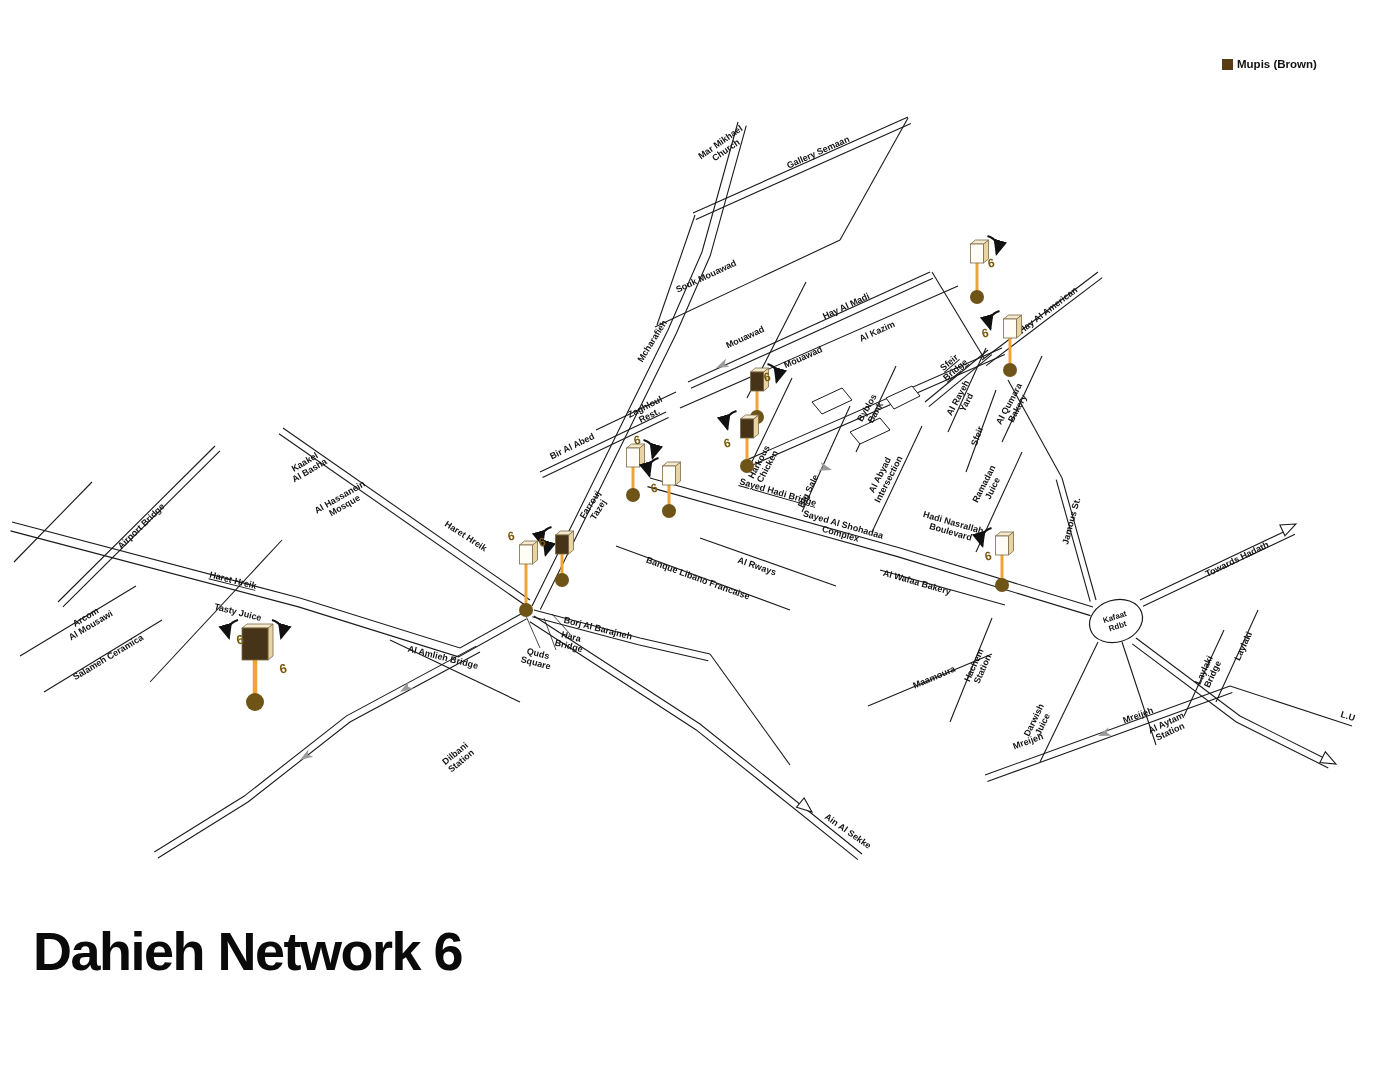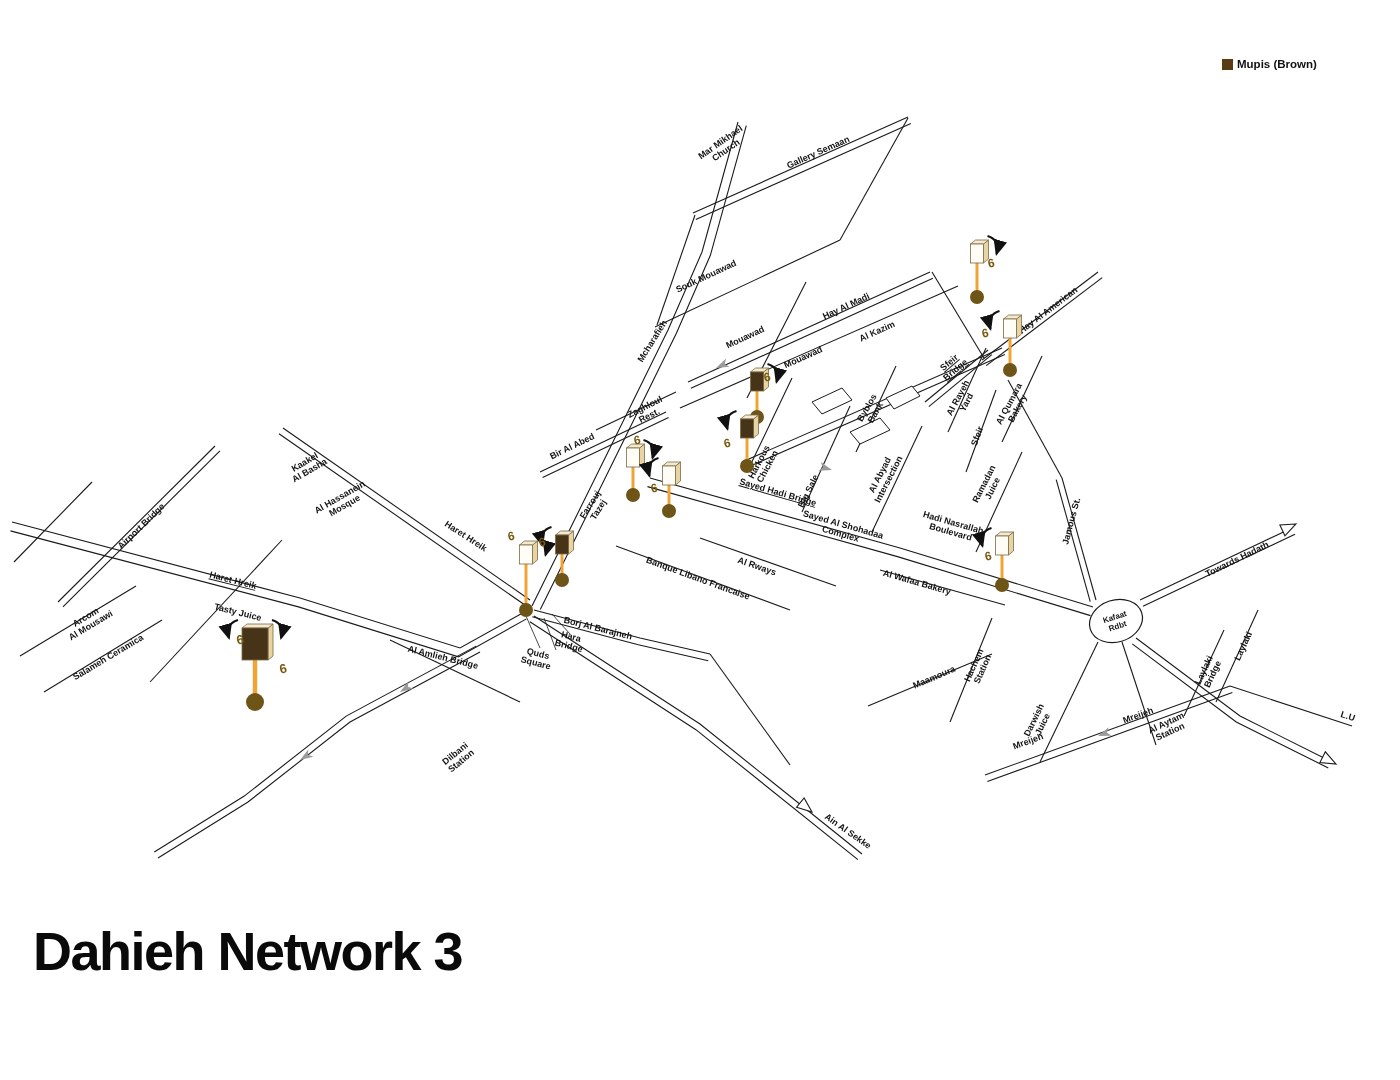--- a/index.html
+++ b/index.html
@@ -272,13 +272,13 @@
         <polygon points="242,628 247,624 273,624 268,628" fill="#f4ead0" stroke="#7c6a45" stroke-width="0.8"></polygon>
         <rect x="242" y="628" width="26" height="32" fill="#473418" stroke="#7c6a45" stroke-width="0.8"></rect>
         <path d="M 272 620 q 13 4 9 18" fill="none" stroke="#111" stroke-width="2" marker-end="url(#ah)"></path>
         <path d="M 238 620 q -13 4 -9 18" fill="none" stroke="#111" stroke-width="2" marker-end="url(#ah)"></path>
         <text text-anchor="middle" font-weight="bold" font-size="13" fill="#7a5a10" transform="translate(241,644) rotate(-12)">6</text>
         <text text-anchor="middle" font-weight="bold" font-size="13" fill="#7a5a10" transform="translate(284,673) rotate(-12)">6</text>
       </g>
     </g>
   </svg>
 
-<div class="page-title">Dahieh Network 3</div>
+<div class="page-title">Dahieh Network 6</div>
 
 </body></html>

